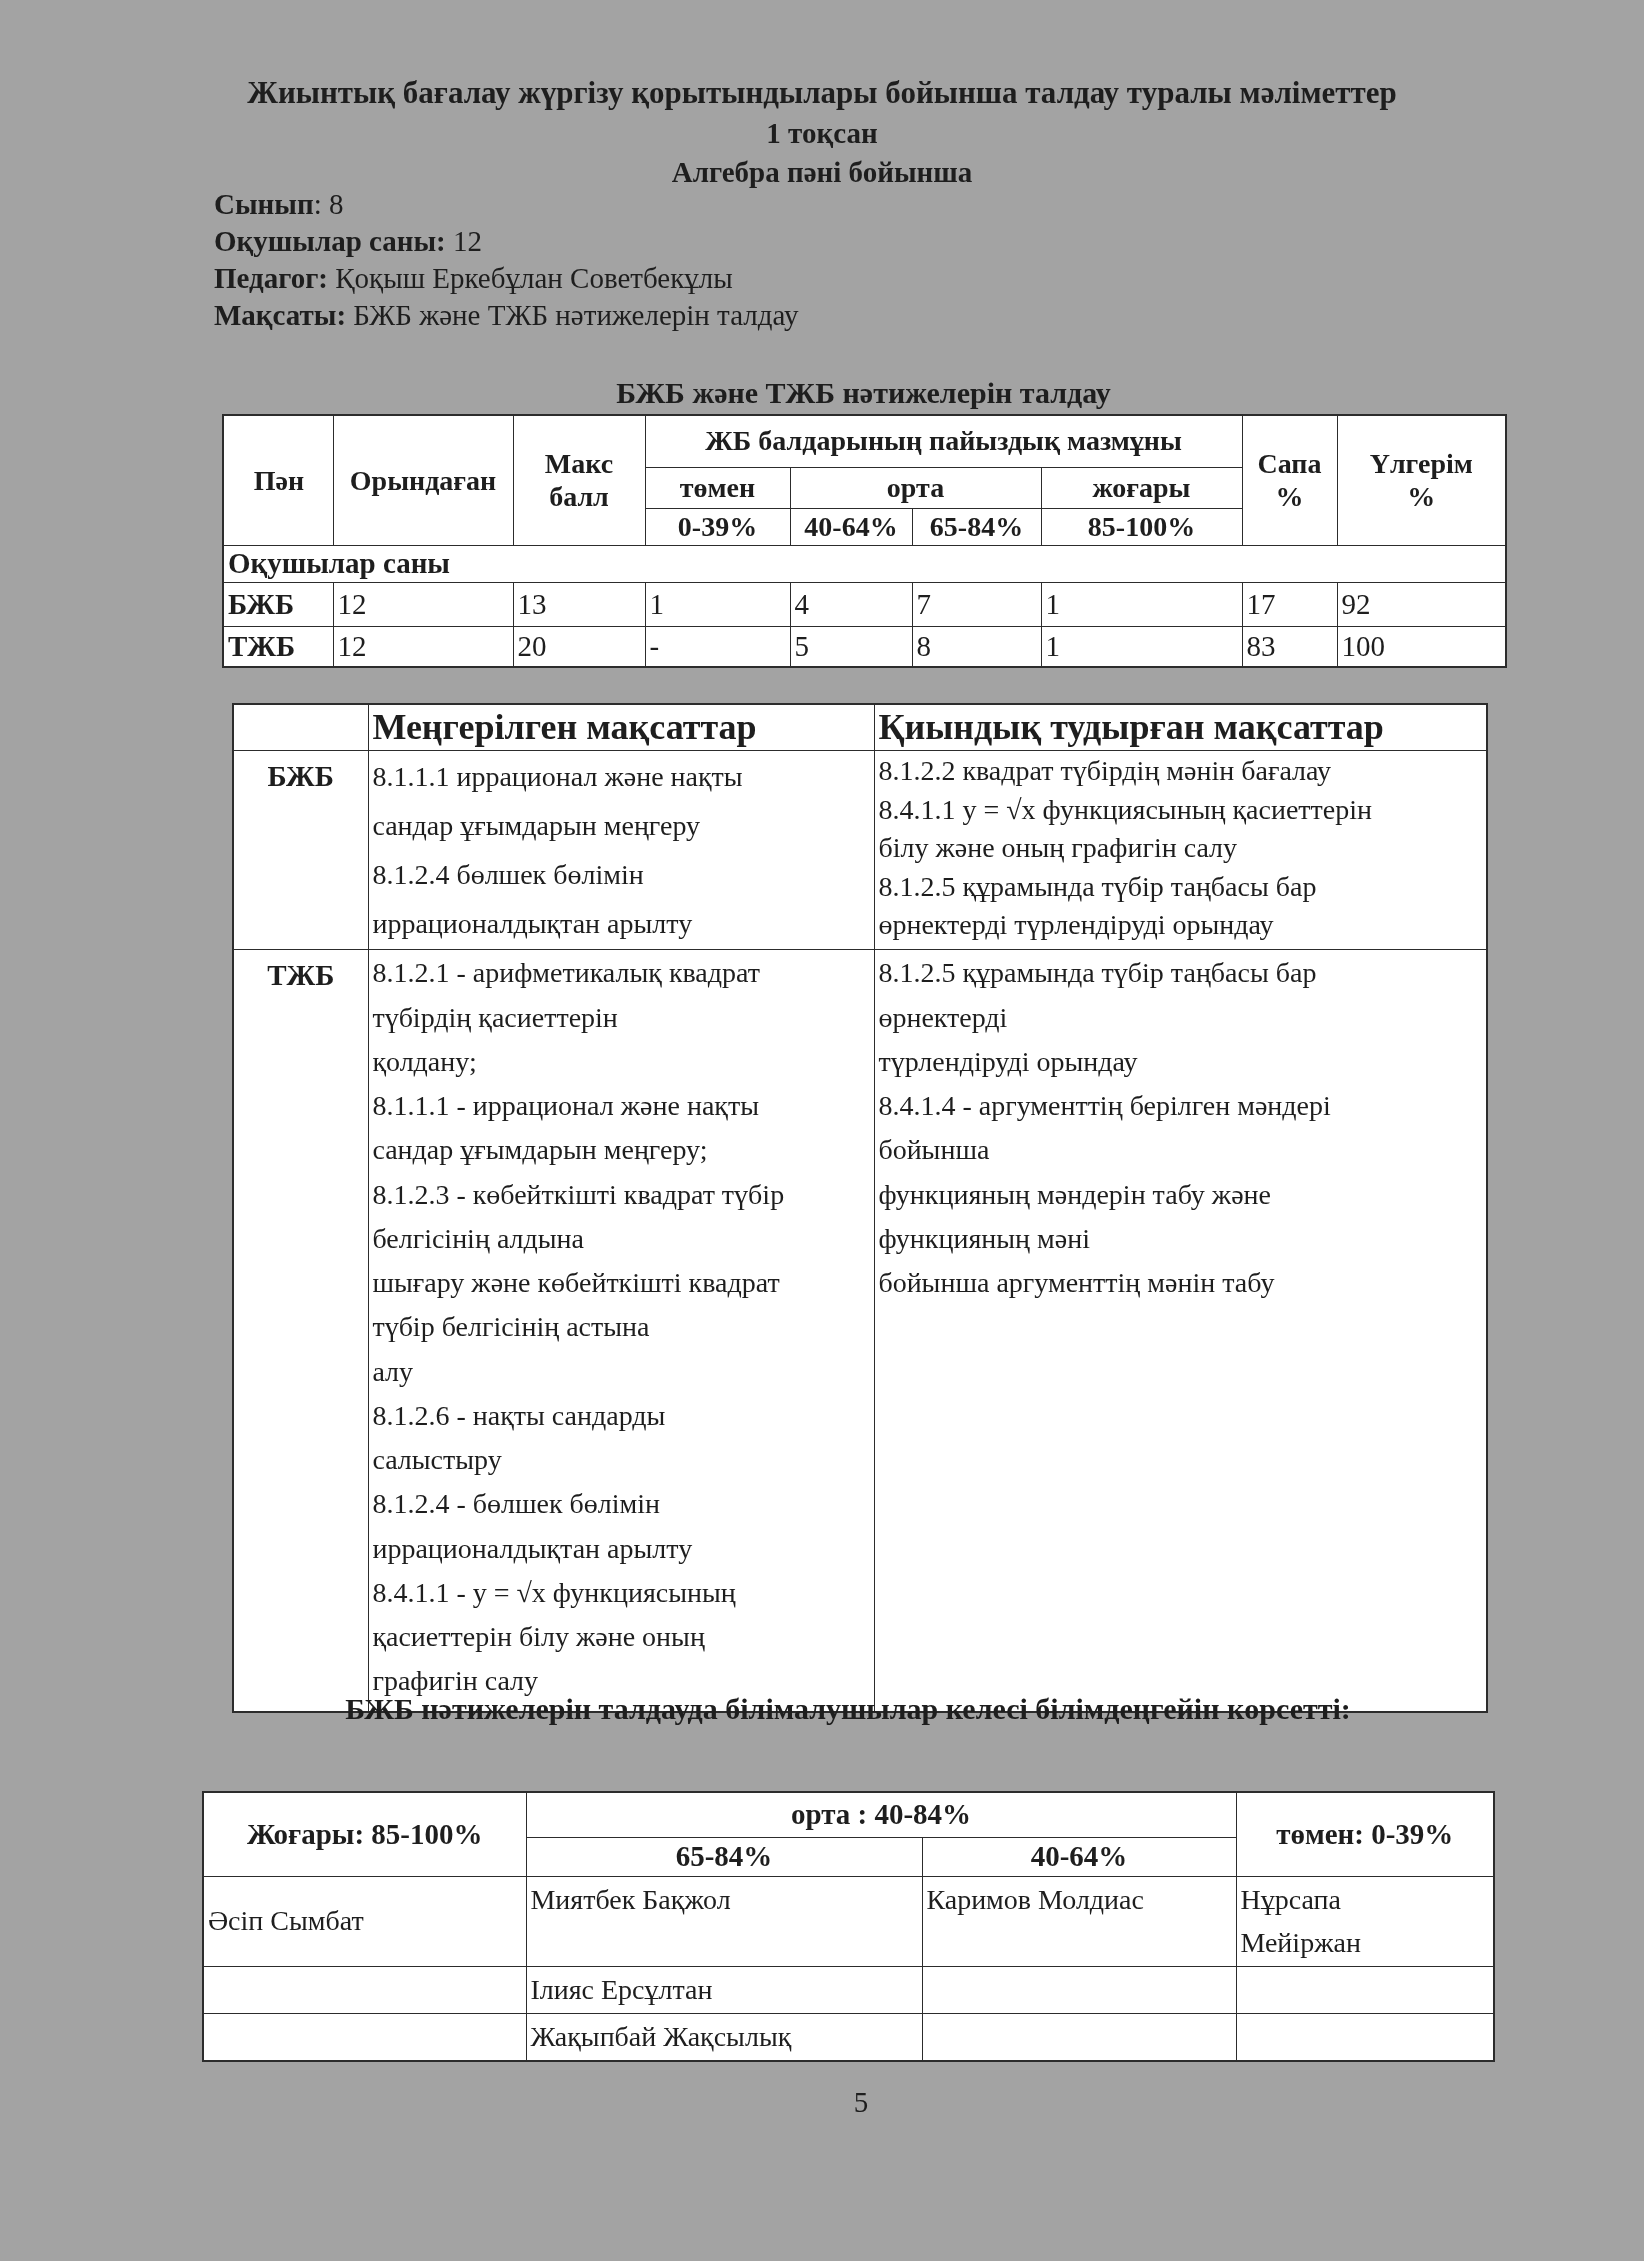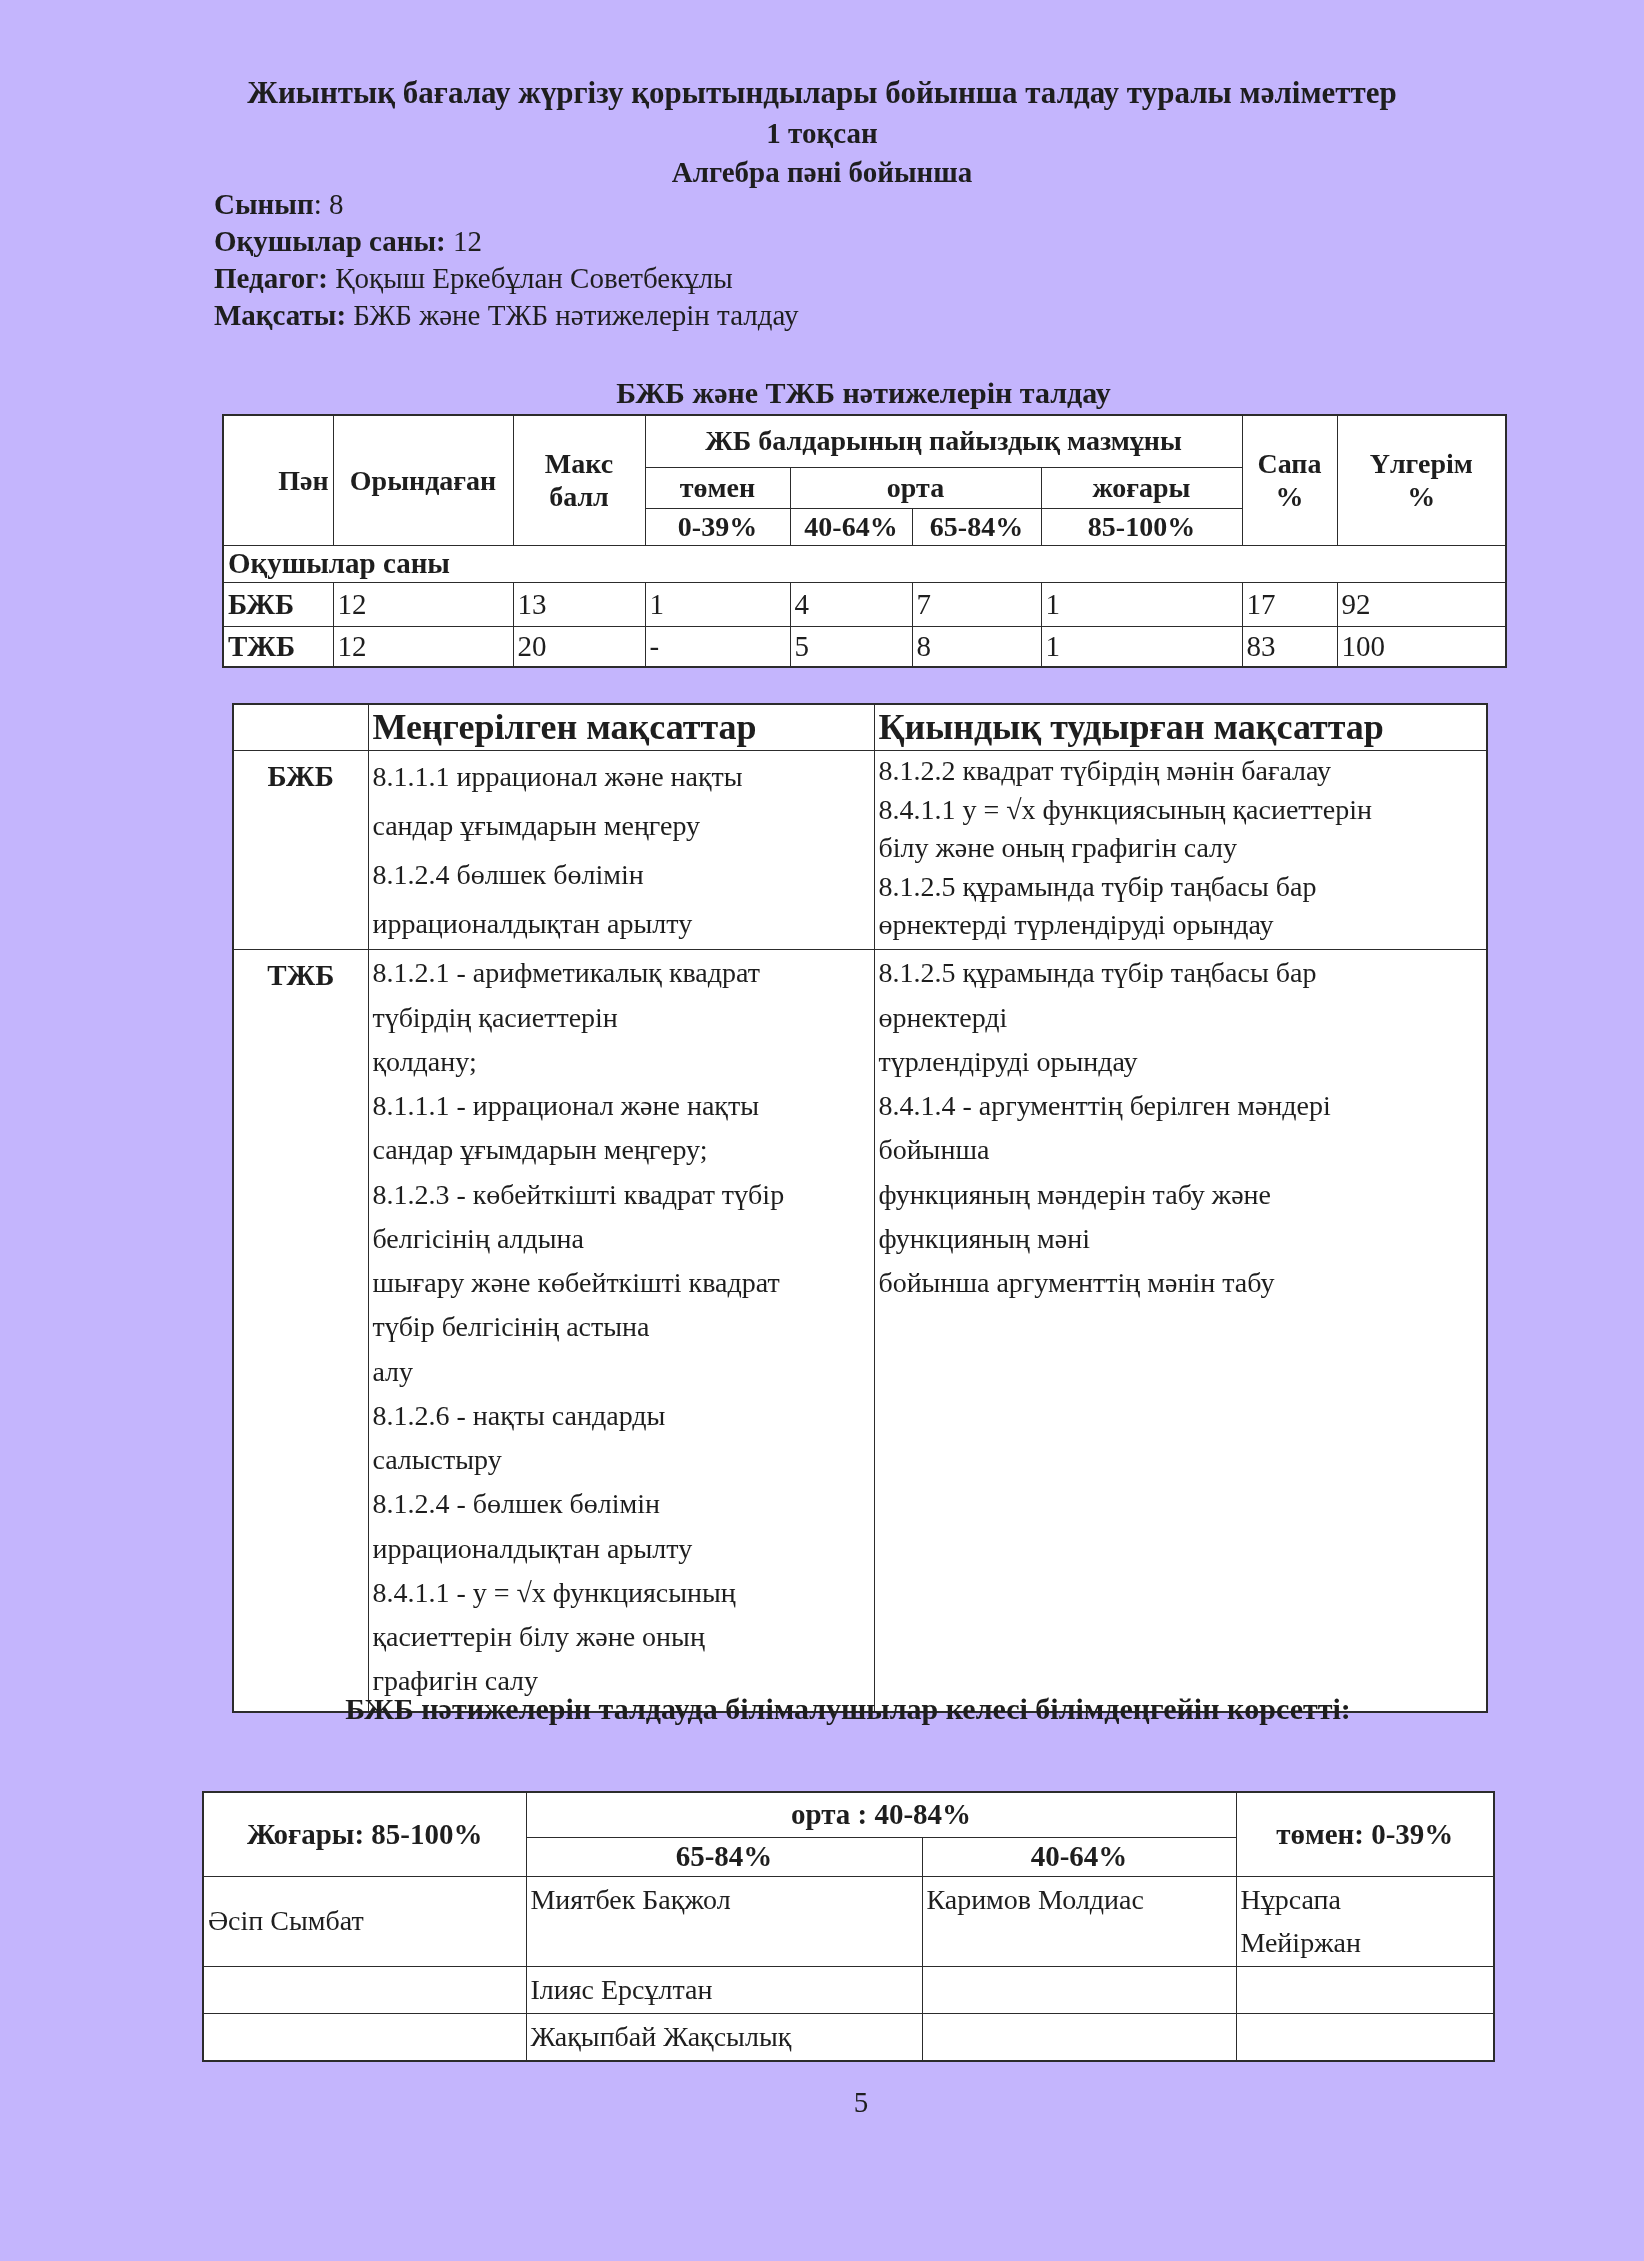--- a/index.html
+++ b/index.html
@@ -1,21 +1,21 @@
 <!DOCTYPE html>
 <html style="font-size:10.3px"><head>
 <meta charset="utf-8">
 <style>
   html, body { margin: 0; padding: 0; background: #e8e8e8; }
   .page {
     position: relative;
     width: 1644px;
     height: 2261px;
     margin: 0 auto;
-    background: #c4b5fd;
+    background: #a3a3a3;
     color: #1e1e1e;
     font-family: "Liberation Serif", "DejaVu Serif", serif;
     overflow: hidden;
   }
   
   .doc-head { position: absolute; top: 75px; left: 0; width: 1644px; text-align: center; font-weight: bold; }
   .head-line1 { font-size: 31px; }
   .head-line2 { font-size: 29px; margin-top: 6.4px; }
   .head-line3 { font-size: 29px; margin-top: 5.8px; }
   
@@ -25,21 +25,21 @@
   
   table.tbl { border-collapse: collapse; table-layout: fixed; position: absolute; background: #fff; }
   table.tbl, table.tbl th, table.tbl td { border: 1.9px solid #2c2c2c; }
   table.tbl { border-width: 2.6px; }
   table.tbl th, table.tbl td { box-sizing: border-box; padding: 1.3px 3.9px; overflow: hidden; }
   .ml { white-space: pre-line; }
   
   .tbl1-title { position: absolute; top: 376px; left: 222px; width: 1283px; text-align: center; font-weight: bold; font-size: 30px; }
   .tbl1 { top: 414px; left: 222px; width: 1283px; }
   .tbl1 th { font-size: 28px; font-weight: bold; text-align: center; vertical-align: middle; line-height: 1.2; }
-  .tbl1 th.al-left { text-align: right; padding-left: 5.2px; }
+  .tbl1 th.al-left { text-align: center; padding-left: 5.2px; }
   .tbl1 td { font-size: 29px; text-align: left; vertical-align: middle; }
   .tbl1 td.row-label { font-weight: bold; text-align: left; padding-left: 3.9px; }
   .tbl1 td.section { font-weight: bold; font-size: 29px; }
   .tr-g1 { height: 52px; } .tr-g2 { height: 41px; } .tr-g3 { height: 37px; }
   .tr-sec { height: 37px; } .tr-d1 { height: 44px; } .tr-d2 { height: 41px; }
   
   .tbl2 { top: 703px; left: 232px; width: 1254px; }
   .tbl2 th { font-size: 36px; font-weight: bold; text-align: left; vertical-align: middle; padding-left: 11.6px; }
   .tbl2 td { font-size: 28px; text-align: left; vertical-align: top; padding: 3.9px 11.6px 6.4px 13px; }
   .tbl2 td.obj-label { font-weight: bold; font-size: 29px; text-align: center; padding-top: 9px; }

